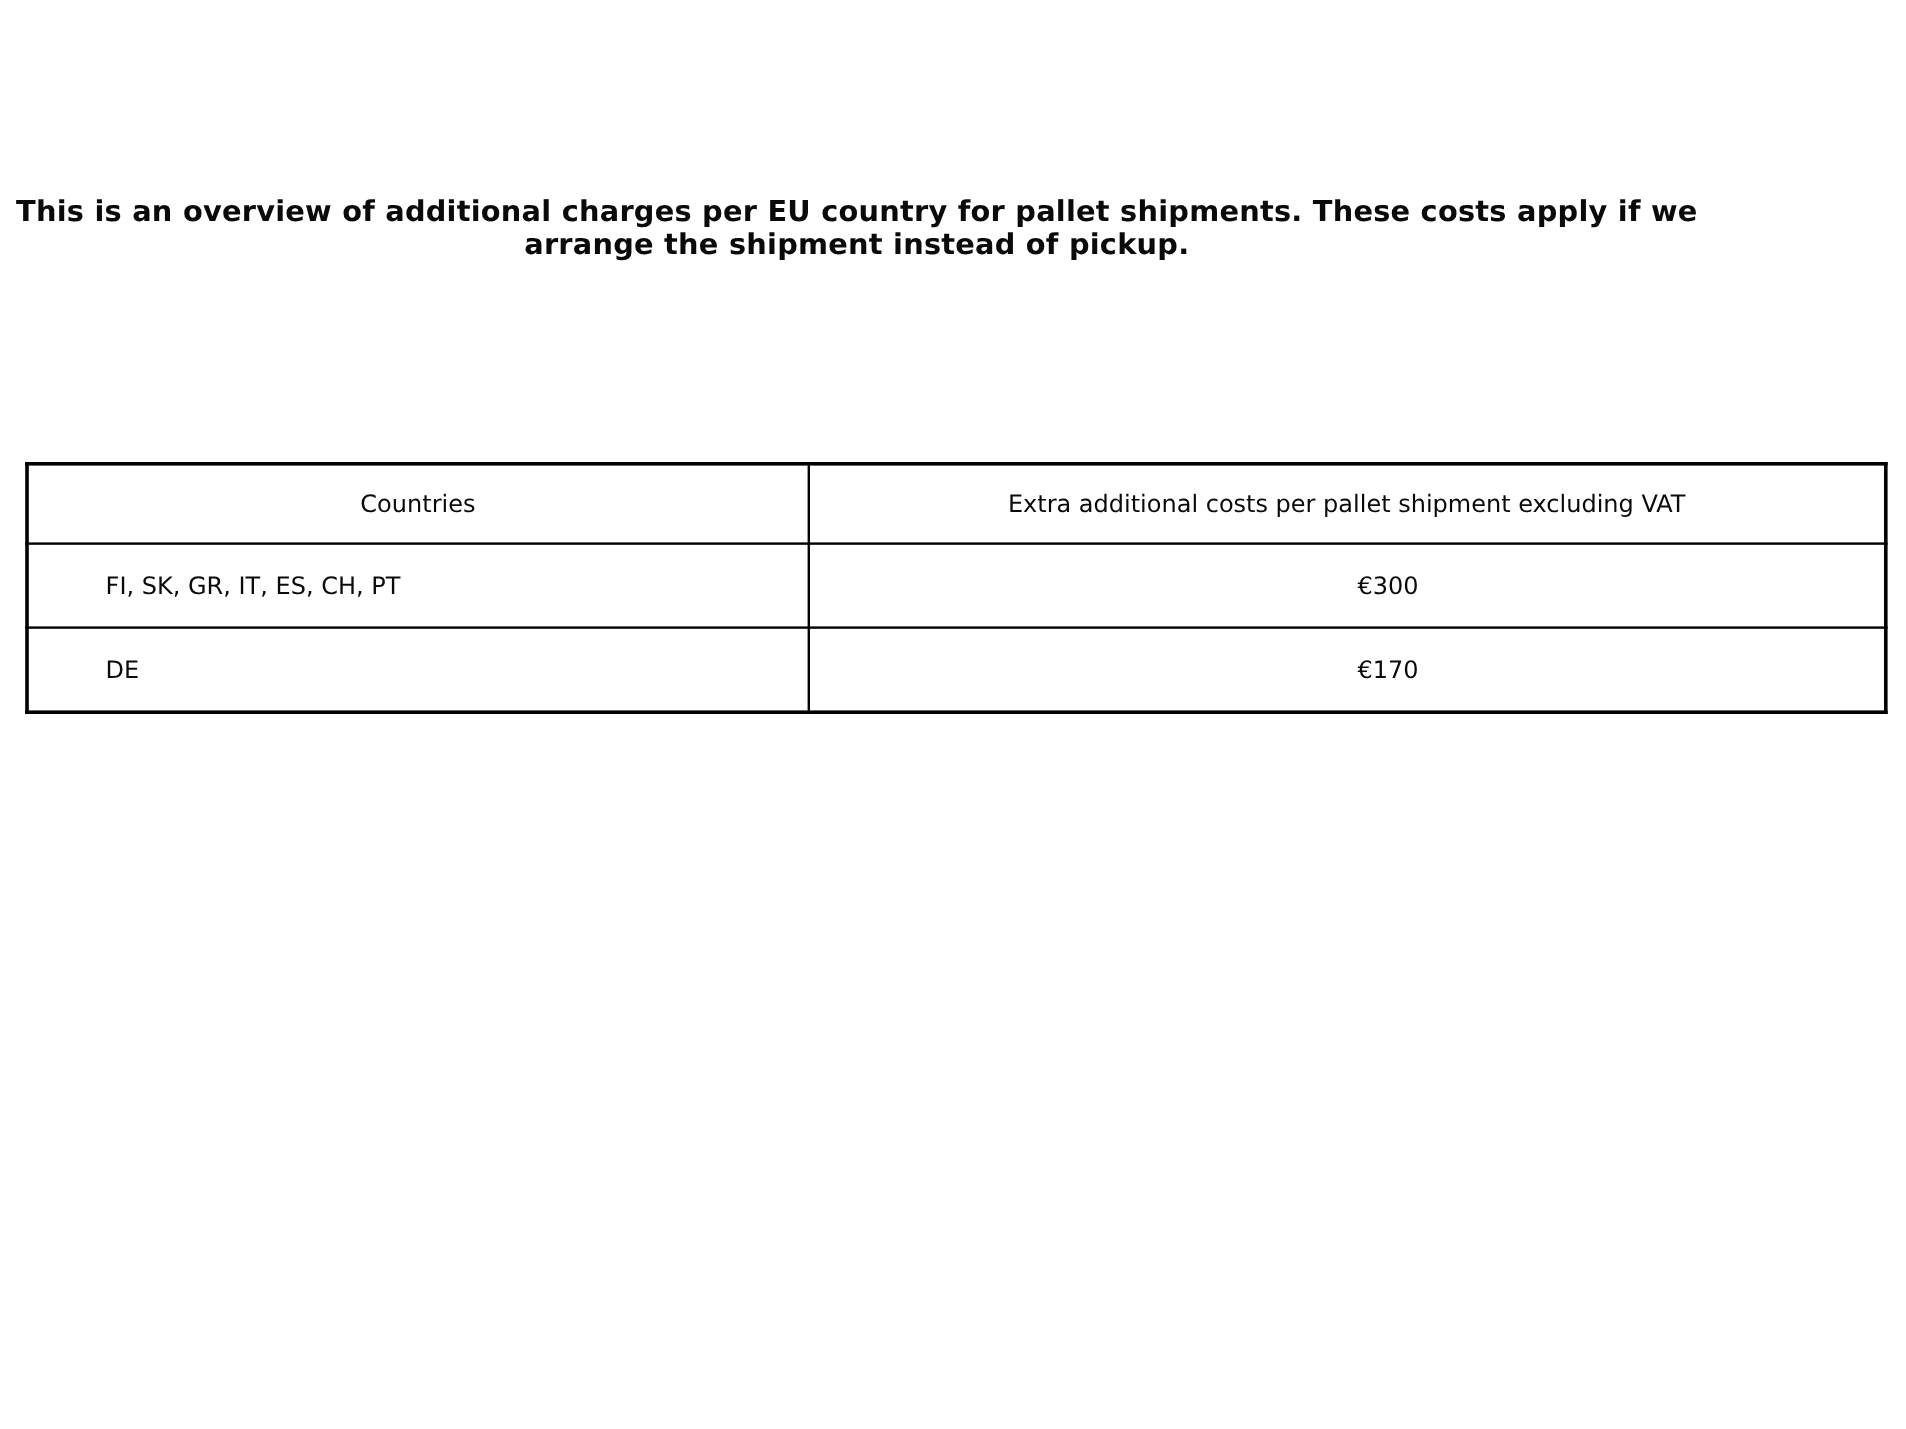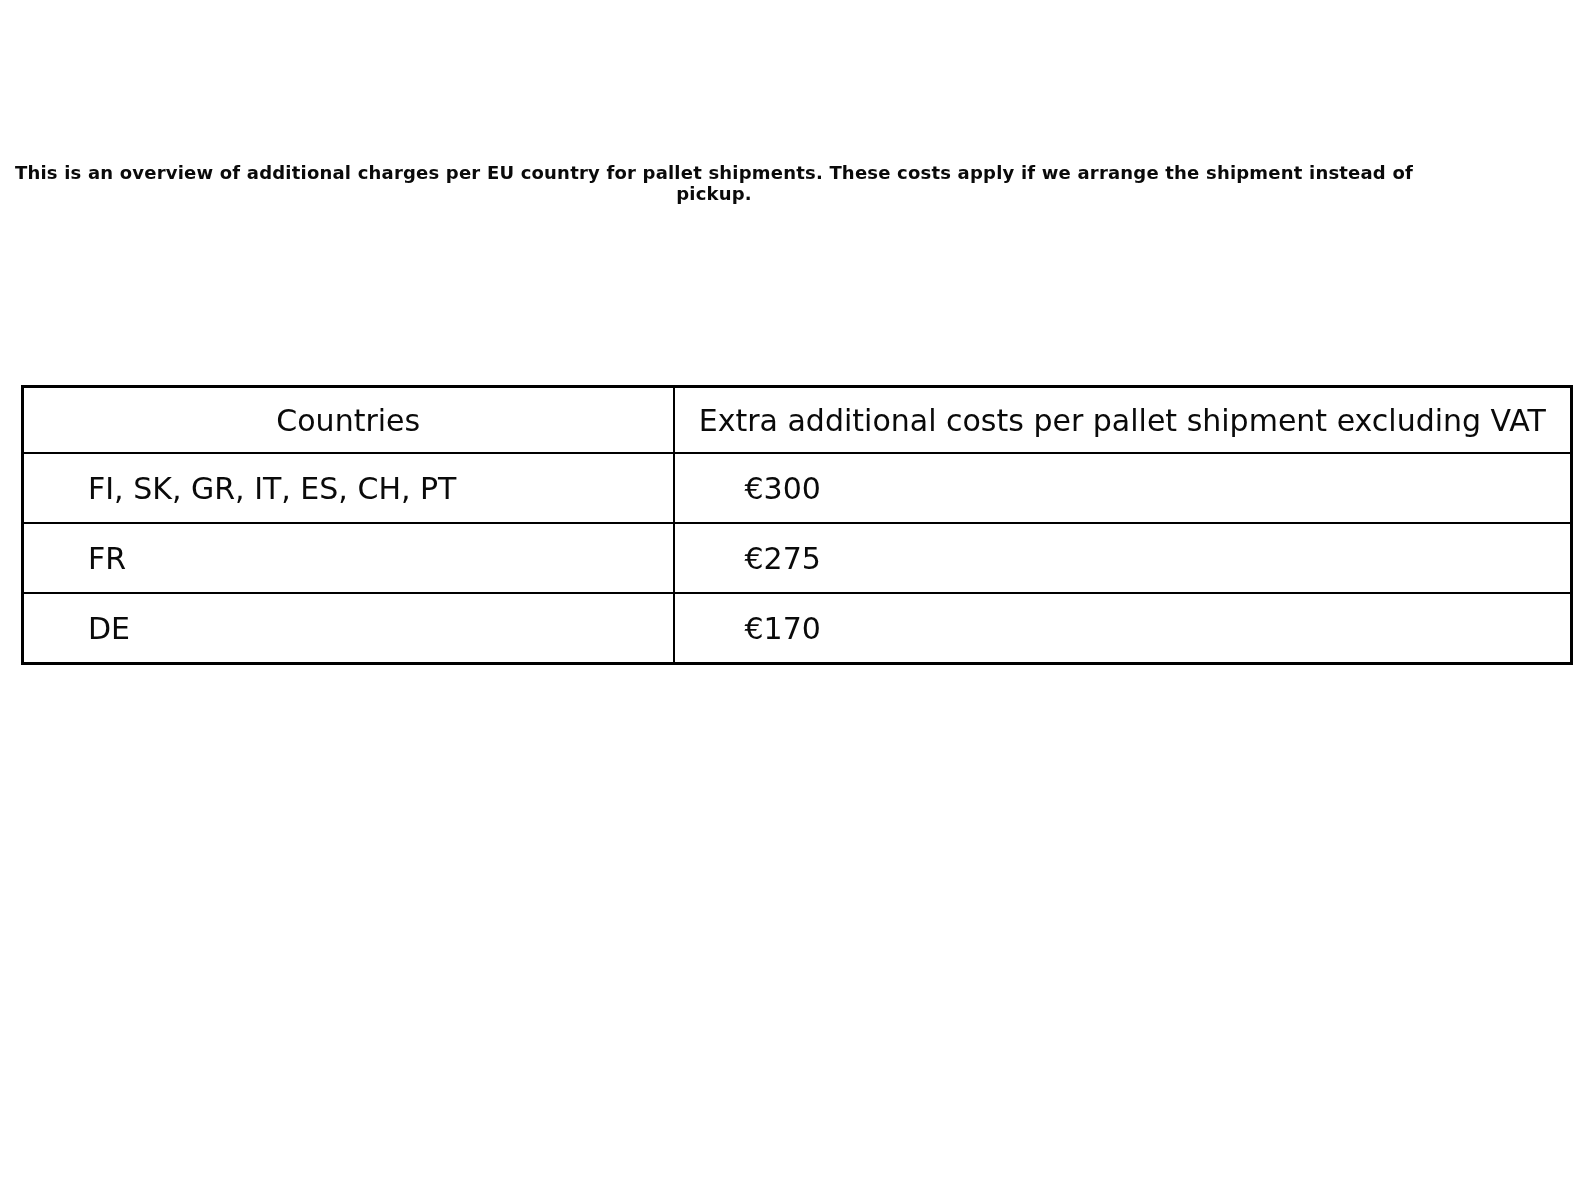--- a/index.html
+++ b/index.html
@@ -14,59 +14,59 @@
     font-family: "DejaVu Sans", sans-serif;
     color: #0a0a0a;
     overflow: hidden;
   }
   .doc-title {
     position: absolute;
     top: 162px;
     left: 0;
     width: 1428px;
     text-align: center;
-    font-size: 18px;
+    font-size: 24px;
     font-weight: bold;
     color: #0a0a0a;
     letter-spacing: 0.2px;
   }
   table.charges-table {
     position: absolute;
     top: 385px;
     left: 21px;
     width: 1549px;
     border-collapse: collapse;
     table-layout: fixed;
     background: #ffffff;
     border: 3px solid #000000;
   }
   table.charges-table th,
   table.charges-table td {
     border: 2px solid #000000;
-    font-size: 30px;
+    font-size: 20px;
     font-weight: normal;
     color: #0a0a0a;
     background: #ffffff;
     overflow: hidden;
     white-space: nowrap;
   }
   table.charges-table th {
     height: 64px;
     text-align: center;
     vertical-align: middle;
     padding: 0 6px;
   }
   table.charges-table td {
     height: 66px;
     vertical-align: middle;
   }
   col.col-countries { width: 651px; }
   col.col-costs { width: 898px; }
   td.countries-cell { text-align: left; padding-left: 64px; }
-  td.cost-cell { text-align: left; padding-left: 70px; }
+  td.cost-cell { text-align: center; padding-left: 70px; }
 </style>
 </head>
 <body>
 
 <div class="doc-title">This is an overview of additional charges per EU country for pallet shipments. These costs apply if we arrange the shipment instead of pickup.</div>
 
 <table class="charges-table">
   <colgroup>
     <col class="col-countries">
     <col class="col-costs">
@@ -76,21 +76,17 @@
       <th>Countries</th>
       <th>Extra additional costs per pallet shipment excluding VAT</th>
     </tr>
   </thead>
   <tbody id="table-body">
       <tr>
         <td class="countries-cell">FI, SK, GR, IT, ES, CH, PT</td>
         <td class="cost-cell">€300</td>
       </tr>
       <tr>
-        <td class="countries-cell">FR</td>
-        <td class="cost-cell">€275</td>
-      </tr>
-      <tr>
         <td class="countries-cell">DE</td>
         <td class="cost-cell">€170</td>
       </tr>
     </tbody>
 </table>
 
 </body></html>

